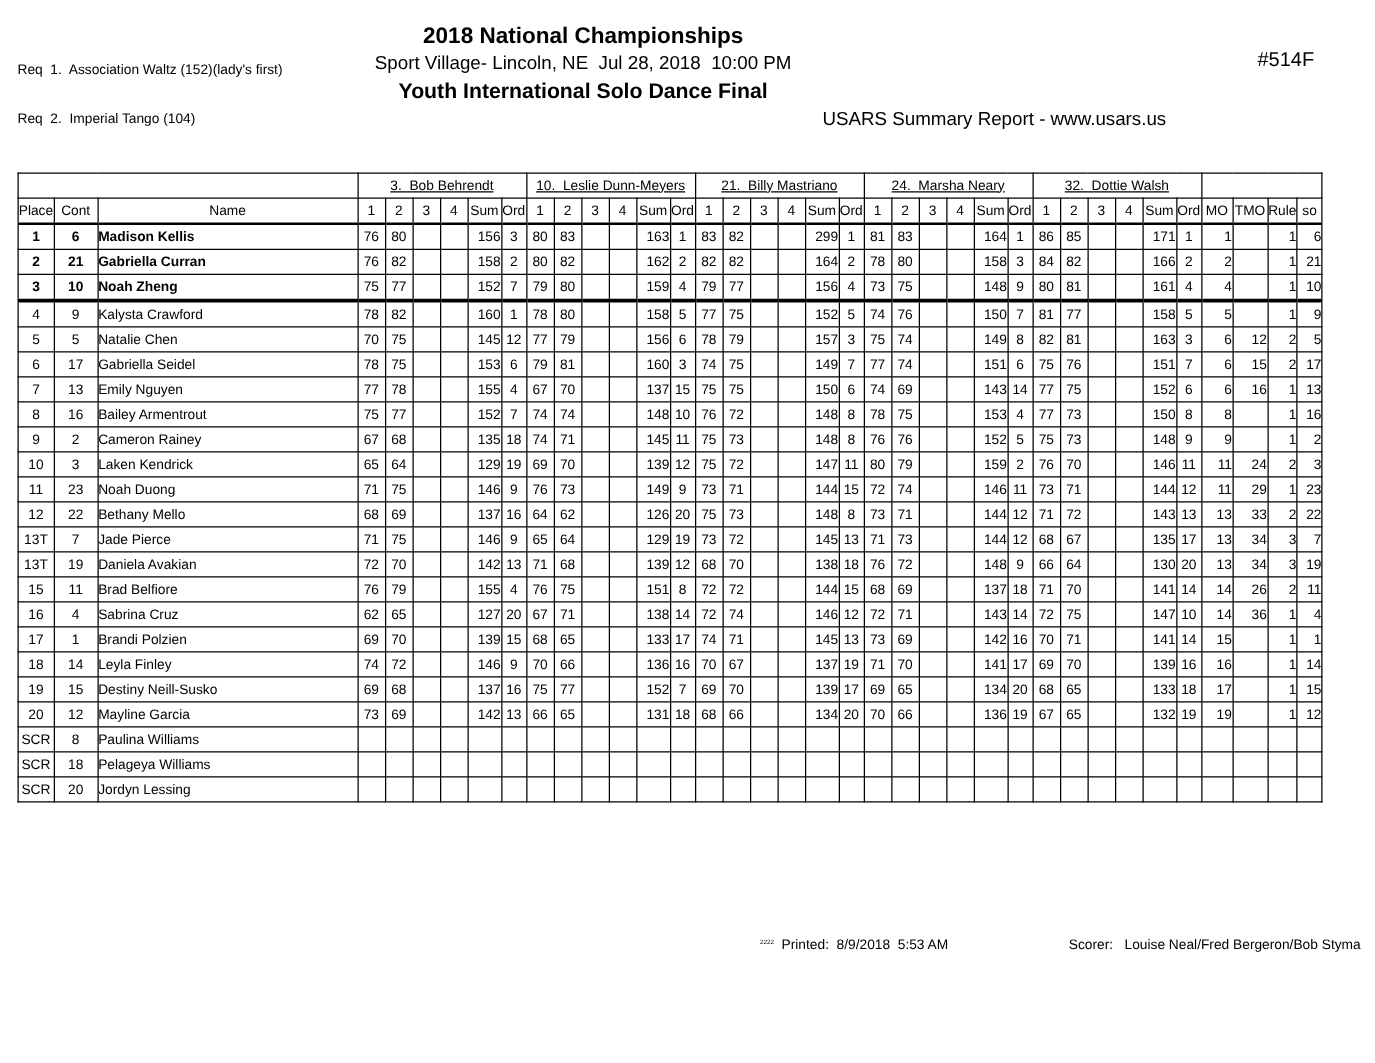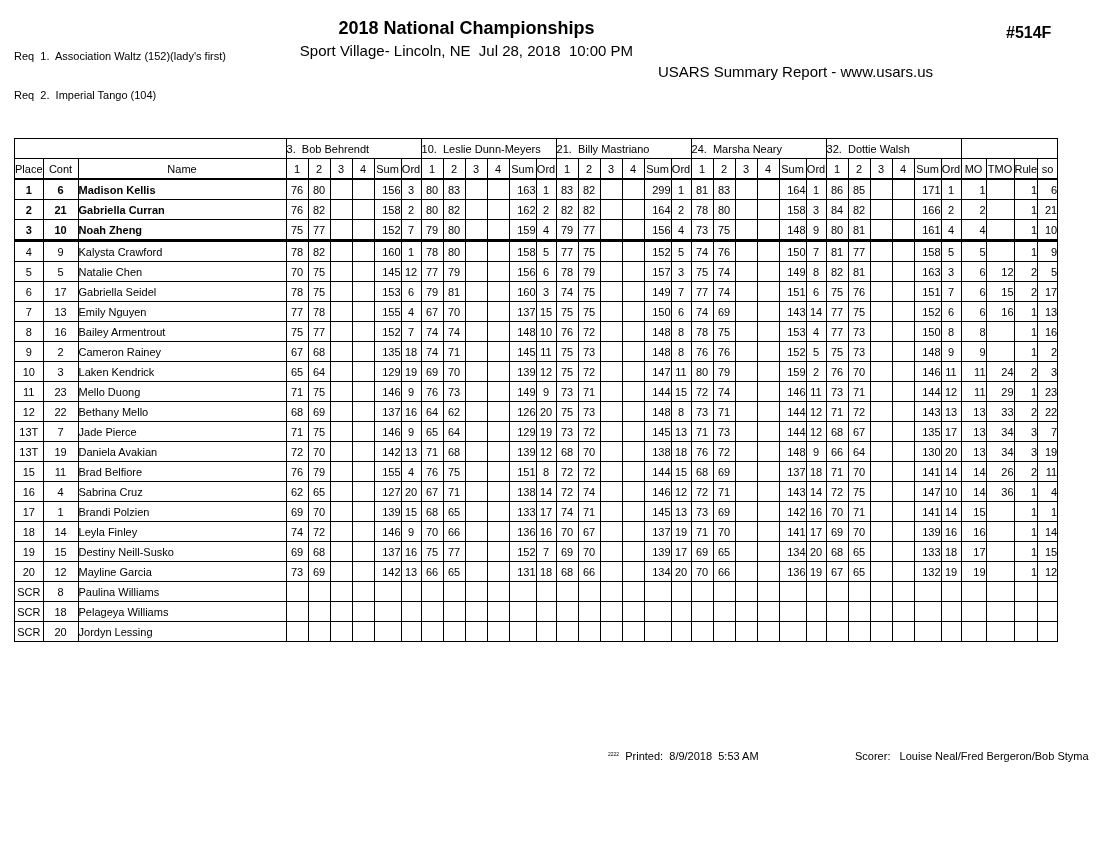--- a/index.html
+++ b/index.html
@@ -4,28 +4,28 @@
 <style>
   html,body{margin:0;padding:0;background:#e9e9e9;}
   .page{position:relative;width:1100px;height:850px;background:#ffffff;
         font-family:"Liberation Sans",sans-serif;color:#000;overflow:hidden;}
   .req{position:absolute;left:14px;top:24px;font-size:11px;line-height:13px;white-space:pre;}
   .center-head{position:absolute;left:0;top:18px;width:933px;text-align:center;}
   .title{font-size:18px;font-weight:bold;letter-spacing:0px;}
   .subtitle{font-size:15px;margin-top:3px;white-space:pre;}
   .event{font-size:17px;font-weight:bold;margin-top:4px;}
   .report{font-size:15px;margin-top:4px;text-align:right;}
-  .docnum{position:absolute;left:1006px;top:24px;font-size:16px;font-weight:bold;text-align:right;}
+  .docnum{position:absolute;left:1006px;top:40px;font-size:16px;font-weight:normal;text-align:right;}
   table.results{position:absolute;left:14px;top:138px;border-collapse:collapse;table-layout:fixed;
         font-size:11px;}
   table.results th,table.results td{border:1px solid #000;padding:0;height:19px;overflow:hidden;
         font-weight:normal;line-height:18px;}
   thead tr th{height:20px;}
   th.blank{border:none;}
-  th.judge{text-align:left;padding-left:3px;white-space:pre;border-right:3px solid #000;}
+  th.judge{text-align:center;padding-left:3px;white-space:pre;border-right:3px solid #000;text-decoration:underline;}
   tr.subhead th{border-bottom:2px solid #000;text-align:center;}
   th.name-h{text-align:left;padding-left:4px;}
   td.place,td.cont{text-align:center;}
   td.name{text-align:left;padding-left:4px;white-space:pre;}
   td.score{text-align:center;}
   td.sum{text-align:right;padding-right:3px;}
   td.ord,th.ord-h{border-left:3px solid #000;border-right:3px solid #000;}
   td.ord{text-align:center;font-weight:bold;}
   td.mo,td.tmo,td.rule,td.so{text-align:right;padding-right:5px;}
   td.mo,th.mo-h{border-left:3px solid #000;}
@@ -42,20 +42,21 @@
 <div class="page">
 
   <div class="req">
     <div>Req  1.  Association Waltz (152)(lady's first)</div>
     <div>Req  2.  Imperial Tango (104)</div>
   </div>
 
   <div class="center-head">
     <div class="title">2018 National Championships</div>
     <div class="subtitle">Sport Village- Lincoln, NE  Jul 28, 2018  10:00 PM</div>
+    <div class="event">Youth International Solo Dance Final</div>
     <div class="report">USARS Summary Report - www.usars.us</div>
   </div>
 
   <div class="docnum">#514F</div>
 
   <table class="results" id="results-table">
       <colgroup>
         <col style="width: 28px;">
         <col style="width: 35px;">
         <col style="width: 208px;">
@@ -531,21 +532,21 @@
           <td class="sum">146</td>
           <td class="ord">11</td>
           <td class="mo">11</td>
           <td class="tmo">24</td>
           <td class="rule">2</td>
           <td class="so">3</td>
         </tr>
         <tr class="">
           <td class="place">11</td>
           <td class="cont">23</td>
-          <td class="name">Mello Duong</td>
+          <td class="name">Noah Duong</td>
           <td class="score">71</td>
           <td class="score">75</td>
           <td class="score"></td>
           <td class="score"></td>
           <td class="sum">146</td>
           <td class="ord">9</td>
           <td class="score">76</td>
           <td class="score">73</td>
           <td class="score"></td>
           <td class="score"></td>

